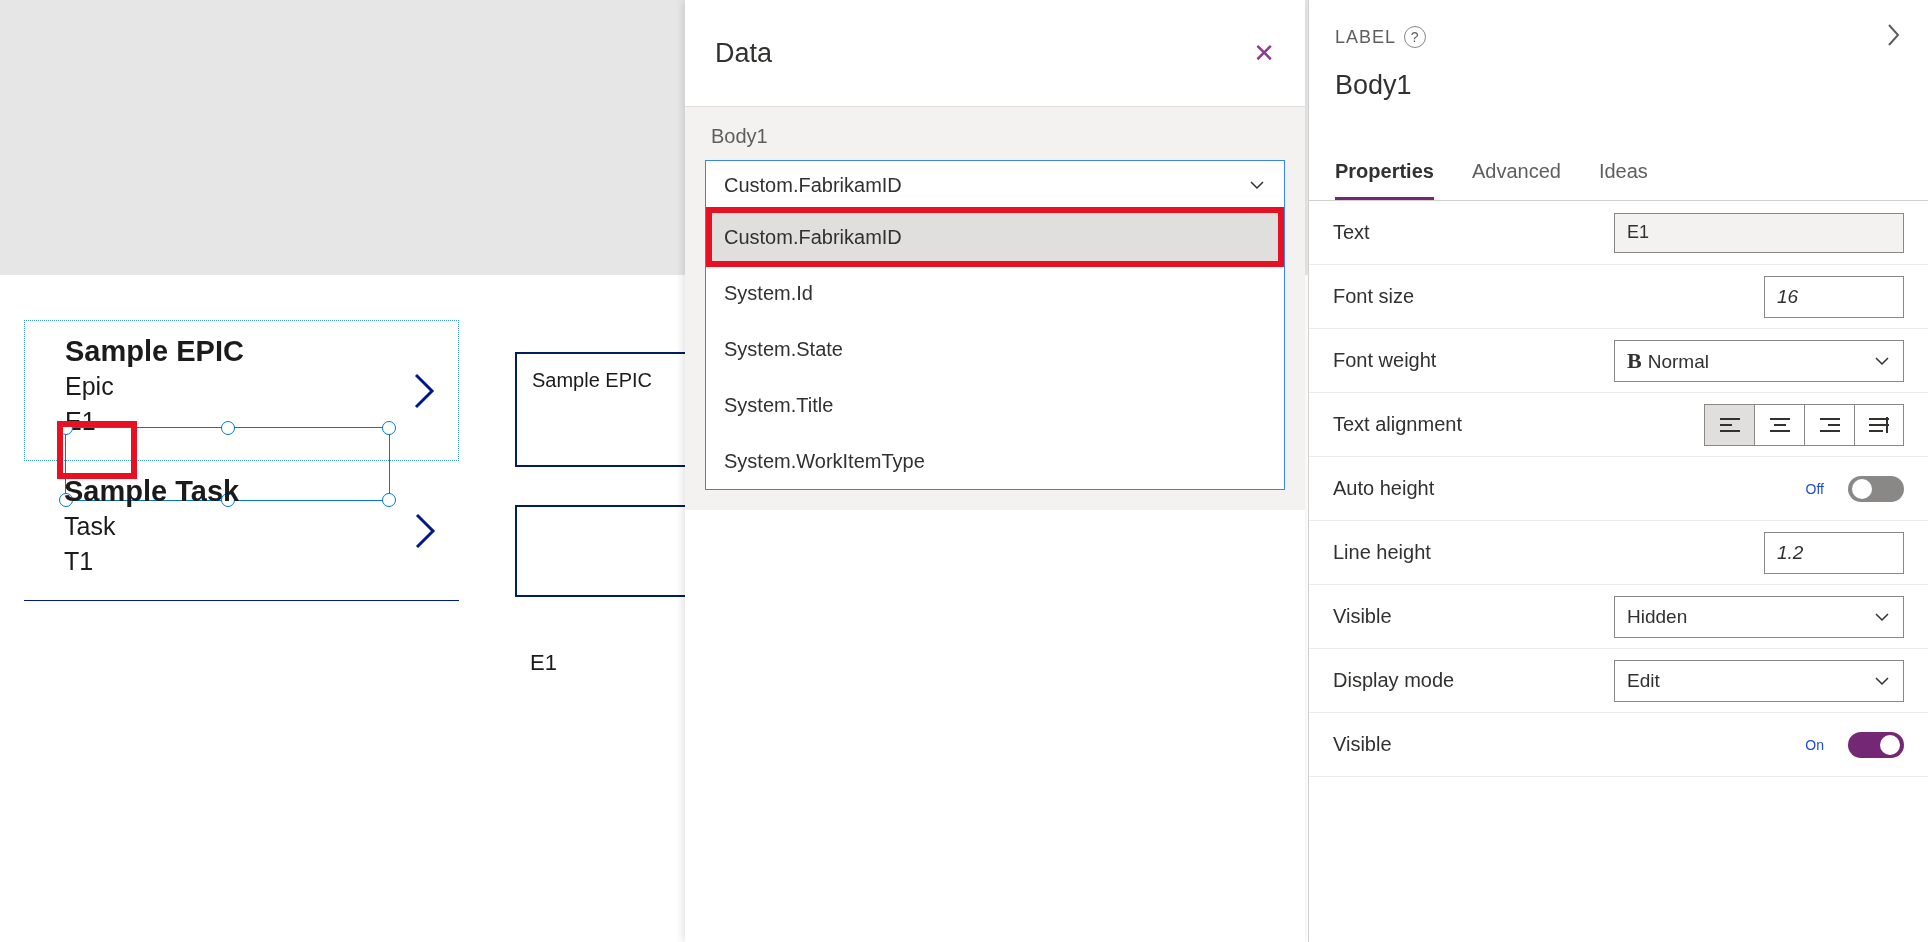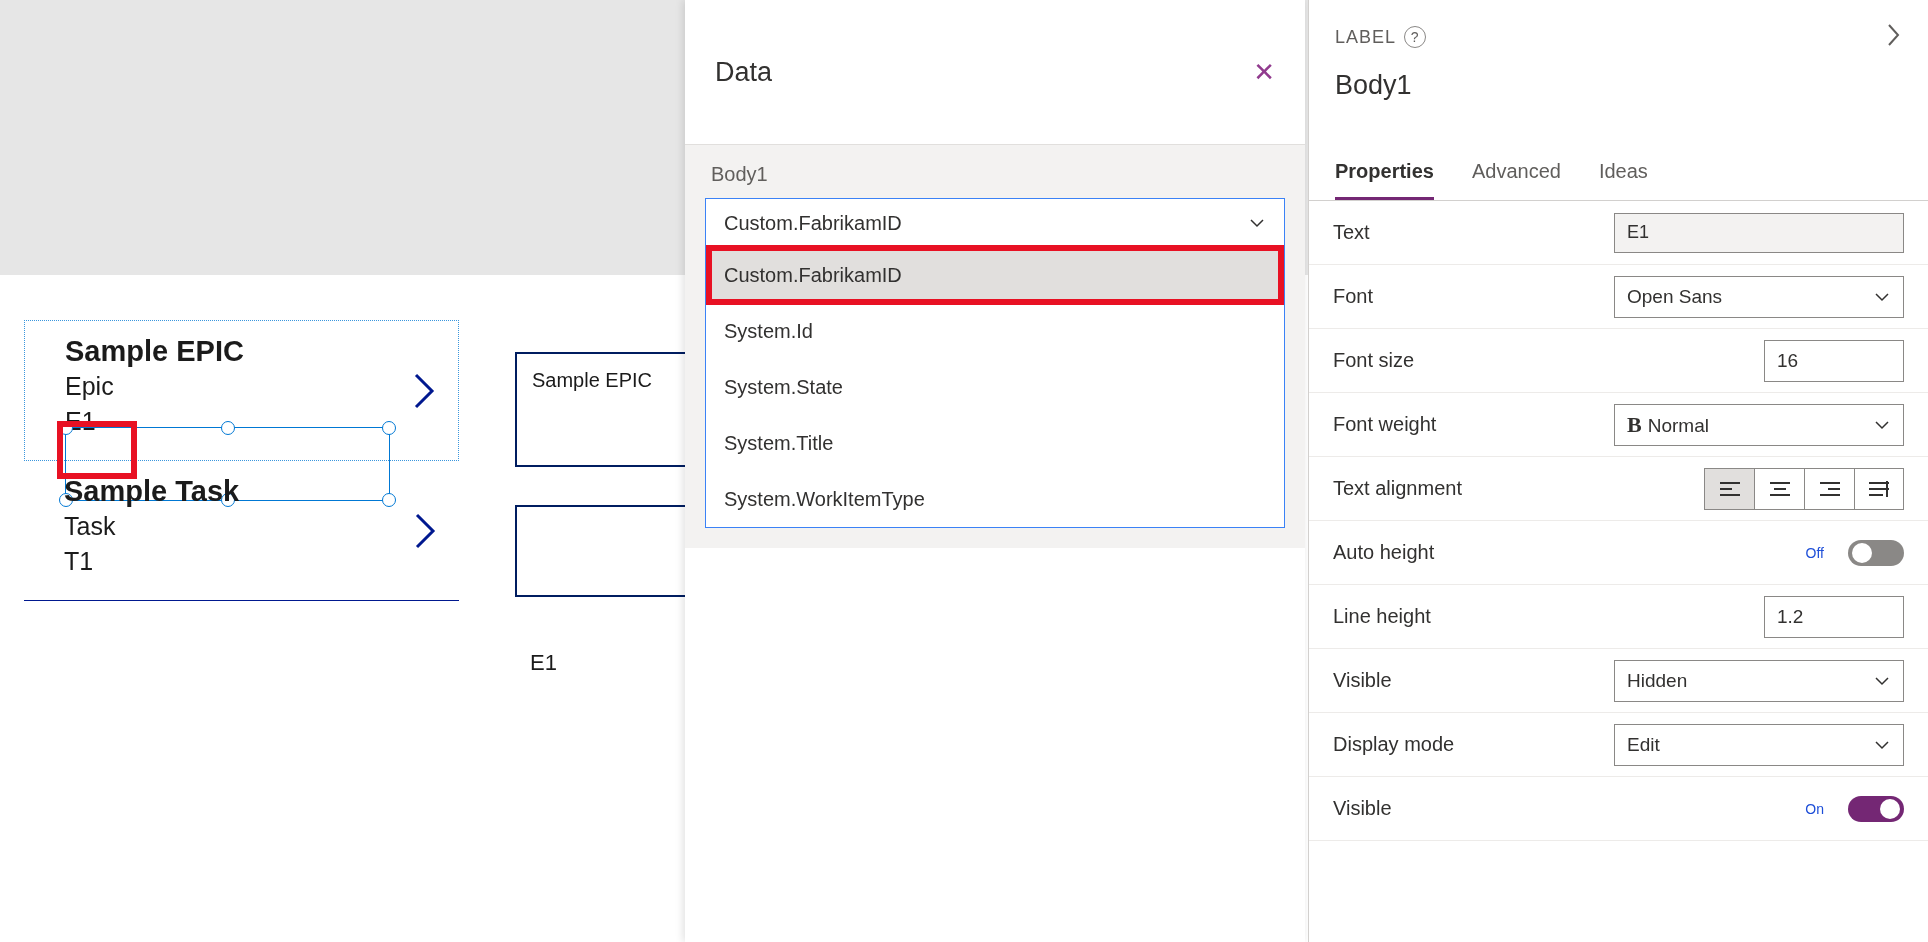--- a/index.html
+++ b/index.html
@@ -22,21 +22,21 @@
 .selection-box { position: absolute; border: 1.5px solid #0078d4; }
 .selhandle { position: absolute; width: 14px; height: 14px; background: #fff; border: 1.5px solid #0078d4; border-radius: 50%; transform: translate(-50%, -50%); }
 
 .detail-col { position: absolute; left: 515px; top: 352px; width: 520px; }
 .detail-card { border: 2px solid #001d60; background: #fff; margin-bottom: 38px; height: 115px; padding: 15px; font-size: 20px; color: #1b1b1b; position: relative; }
 .detail-card.gap { height: 92px; color: #8a8886; font-size: 18px; text-align: center; padding-top: 12px; }
 .detail-card.e1 { font-size: 22px; }
 
 
 .data-panel { position: absolute; left: 685px; top: 0; width: 620px; height: 942px; background: #fff; box-shadow: -2px 0 8px rgba(0,0,0,0.12); }
-.data-hdr { display: flex; align-items: center; justify-content: space-between; height: 145px; padding: 0 30px; border-bottom: 1px solid #e1dfdd; }
+.data-hdr { display: flex; align-items: center; justify-content: space-between; height: 107px; padding: 0 30px; border-bottom: 1px solid #e1dfdd; }
 .data-title { font-size: 27px; font-weight: 400; color: #323130; }
 .close-x { font-size: 26px; color: #913b8e; cursor: pointer; font-weight: 300; }
 
 .body1-lbl { padding: 18px 26px 12px 26px; font-size: 20px; color: #605e5c; background: #f3f2f1; }
 .dd-wrap { background: #f3f2f1; padding: 0 20px 20px 20px; }
 .dd { background: #fff; border: 1px solid #3b82f6; }
 .dd-sel { height: 48px; display: flex; align-items: center; justify-content: space-between; padding: 0 18px; font-size: 20px; cursor: pointer; }
 .dd-list { }
 .dd-item { height: 56px; display: flex; align-items: center; padding: 0 18px; font-size: 20px; cursor: pointer; }
 .dd-item.sel { background: #e1dfdd; }
@@ -53,21 +53,21 @@
 .tabs { display: flex; gap: 38px; border-bottom: 1px solid #d2d0ce; margin-top: 28px; padding: 0 26px; }
 .tab { padding-bottom: 14px; font-size: 20px; color: #605e5c; cursor: pointer; border-bottom: 3px solid transparent; margin-top: 31px; }
 .tab.active { color: #323130; font-weight: 600; border-bottom-color: #742774; }
 
 .prop-list { }
 .prop-row { display: flex; align-items: center; justify-content: space-between; min-height: 64px; padding: 0 24px; border-bottom: 1px solid #edebe9; }
 .prop-lbl { font-size: 20px; color: #323130; }
 .prop-ctrl { display: flex; align-items: center; gap: 10px; }
 .txtbox { border: 1px solid #8a8886; background: #f3f2f1; height: 40px; min-width: 290px; padding: 0 12px; font-size: 18px; display: flex; align-items: center; }
 .selbox { border: 1px solid #8a8886; background: #fff; height: 42px; padding: 0 12px; font-size: 19px; display: flex; align-items: center; justify-content: space-between; min-width: 290px; cursor: pointer; }
-.selbox.small { min-width: 140px; }
+.selbox.small { min-width: 140px; font-style: italic; }
 .btn-sq { width: 50px; height: 42px; border: 1px solid #8a8886; background: #fff; display: flex; align-items: center; justify-content: center; cursor: pointer; font-size: 18px; }
 .btn-sq.sel { background: #e1dfdd; }
 .toggle { width: 56px; height: 26px; border-radius: 14px; background: #8a8886; position: relative; cursor: pointer; }
 .toggle .knob { position: absolute; width: 20px; height: 20px; background: #fff; border-radius: 50%; top: 3px; left: 4px; }
 .toggle.on { background: #742774; }
 .toggle.on .knob { left: auto; right: 4px; }
 .toggle-lbl { font-size: 14px; color: #1d4ed8; margin-right: 14px; }
 .chev-dn { width: 18px; height: 18px; }
 .chev-dn svg, .chevron-r svg { display: block; }
 .bold-b { font-weight: 700; font-family: serif; font-size: 22px; margin-right: 6px; }
@@ -188,31 +188,20 @@
     <div class="tab">Advanced</div>
     <div class="tab">Ideas</div>
   </div>
 
   <div class="prop-list">
     <div class="prop-row">
       <span class="prop-lbl">Text</span>
       <span class="txtbox">E1</span>
     </div>
     <div class="prop-row">
-      <span class="prop-lbl">Font</span>
-      <span class="selbox">
-        <span>Open Sans</span>
-        <span class="chev-dn">
-            <svg width="18" height="18" viewBox="0 0 18 18">
-              <path d="M3 6 L9 12 L15 6" stroke="#323130" stroke-width="1.5" fill="none"></path>
-            </svg>
-          </span>
-      </span>
-    </div>
-    <div class="prop-row">
       <span class="prop-lbl">Font size</span>
       <span class="selbox small">16</span>
     </div>
     <div class="prop-row">
       <span class="prop-lbl">Font weight</span>
       <span class="selbox">
         <span><span class="bold-b">B</span><span>Normal</span></span>
         <span class="chev-dn">
             <svg width="18" height="18" viewBox="0 0 18 18">
               <path d="M3 6 L9 12 L15 6" stroke="#323130" stroke-width="1.5" fill="none"></path>

